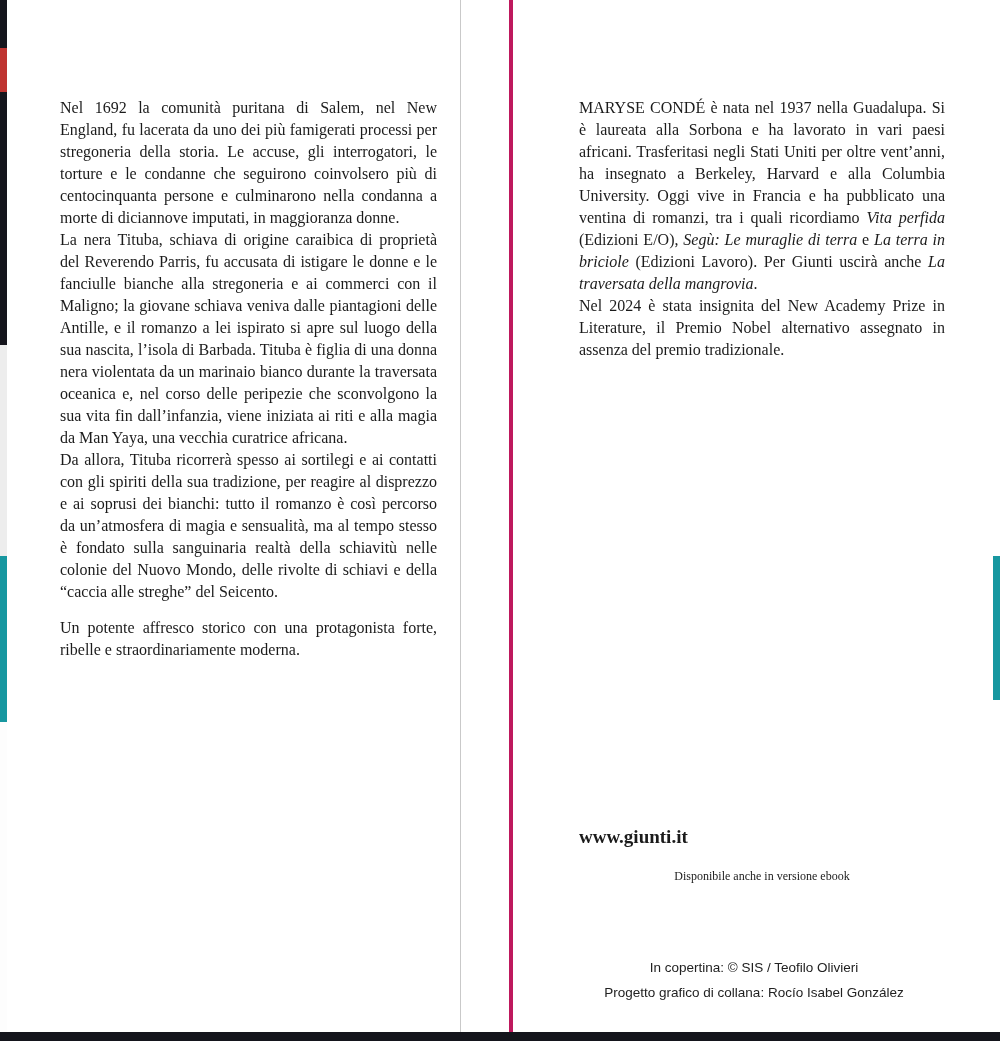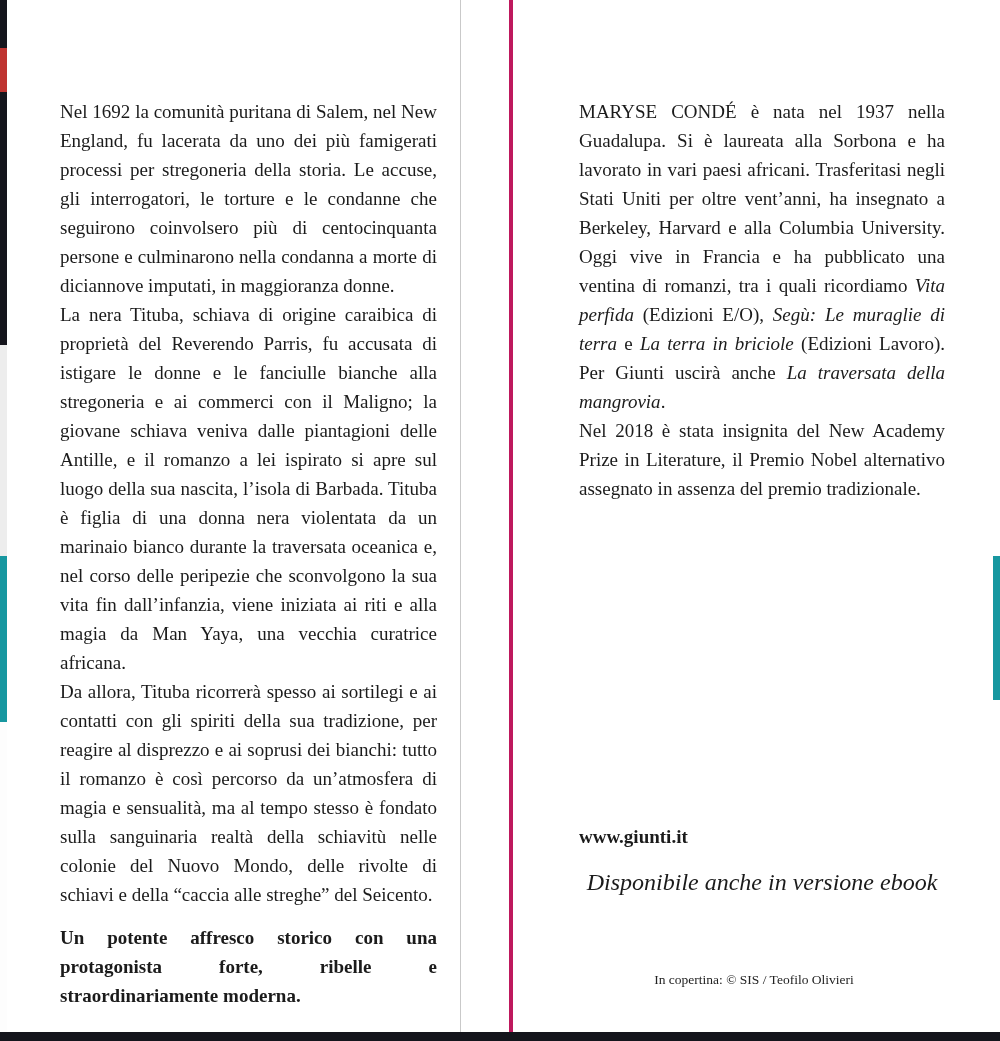--- a/index.html
+++ b/index.html
@@ -46,66 +46,67 @@
 
   .panel {
     position: absolute; top: 0; height: 1032px; background: #ffffff;
   }
   .panel-left  { left: 7px;   width: 454px; border-right: 1px solid #c9c9c9; }
   .panel-right { left: 509px; width: 482px; border-left: 4px solid #be185d; }
 
   .flap-text {
     position: absolute;
     text-align: justify;
-    font-size: 19px;
-    line-height: 29px;
+    font-size: 16px;
+    line-height: 22px;
     hyphens: auto;
   }
   .left-text  { left: 53px; top: 97px; width: 377px; }
   .right-text { left: 66px; top: 97px; width: 366px; }
   .flap-text p { margin: 0; }
-  .bold-para { font-weight: bold; margin-top: 14px !important; }
+  .bold-para { font-weight: normal; margin-top: 14px !important; }
 
   .website {
     position: absolute; left: 66px; top: 826px; width: 366px;
     font-weight: bold; font-size: 19px;
   }
   .ebook-note {
     position: absolute; left: 66px; top: 869px; width: 366px;
-    text-align: center; font-size: 24px; font-style: italic;
+    text-align: center; font-size: 12px;
   }
   .credits {
     position: absolute; left: 31px; top: 955px; width: 420px;
     text-align: center;
     font-family: "Liberation Sans", sans-serif;
     font-size: 13.5px;
     line-height: 25px;
     color: #222222;
   }
-  .credits div { margin: 12px; font-family: Liberation Serif, serif; }
+  .credits div { margin: 0; }
 </style>
 </head>
 <body>
 
 <div class="edge-strip-left"></div>
 <div class="edge-strip-right"></div>
 <div class="bottom-bar"></div>
 
 <div class="panel panel-left">
   <div class="flap-text left-text">
     <p>Nel 1692 la comunità puritana di Salem, nel New England, fu lacerata da uno dei più famigerati processi per stregoneria della storia. Le accuse, gli interrogatori, le torture e le condanne che seguirono coinvolsero più di centocinquanta persone e culminarono nella condanna a morte di diciannove imputati, in maggioranza donne.</p>
     <p>La nera Tituba, schiava di origine caraibica di proprietà del Reverendo Parris, fu accusata di istigare le donne e le fanciulle bianche alla stregoneria e ai commerci con il Maligno; la giovane schiava veniva dalle piantagioni delle Antille, e il romanzo a lei ispirato si apre sul luogo della sua nascita, l’isola di Barbada. Tituba è figlia di una donna nera violentata da un marinaio bianco durante la traversata oceanica e, nel corso delle peripezie che sconvolgono la sua vita fin dall’infanzia, viene iniziata ai riti e alla magia da Man Yaya, una vecchia curatrice africana.</p>
     <p>Da allora, Tituba ricorrerà spesso ai sortilegi e ai contatti con gli spiriti della sua tradizione, per reagire al disprezzo e ai soprusi dei bianchi: tutto il romanzo è così percorso da un’atmosfera di magia e sensualità, ma al tempo stesso è fondato sulla sanguinaria realtà della schiavitù nelle colonie del Nuovo Mondo, delle rivolte di schiavi e della “caccia alle streghe” del Seicento.</p>
     <p class="bold-para">Un potente affresco storico con una protagonista forte, ribelle e straordinariamente moderna.</p>
   </div>
 </div>
 
 <div class="panel panel-right">
   <div class="flap-text right-text">
     <p><span>MARYSE CONDÉ è nata nel 1937 nella Guadalupa. Si è laureata alla Sorbona e ha lavorato in vari paesi africani. Trasferitasi negli Stati Uniti per oltre vent’anni, ha insegnato a Berkeley, Harvard e alla Columbia University. Oggi vive in Francia e ha pubblicato una ventina di romanzi, tra i quali ricordiamo </span><span style="font-style: italic;">Vita perfida</span><span> (Edizioni E/O), </span><span style="font-style: italic;">Segù: Le muraglie di terra</span><span> e </span><span style="font-style: italic;">La terra in briciole</span><span> (Edizioni Lavoro). Per Giunti uscirà anche </span><span style="font-style: italic;">La traversata della mangrovia</span><span>.</span></p>
-    <p>Nel 2018 è stata insignita del New Academy Prize in Literature, il Premio Nobel alternativo assegnato in assenza del premio tradizionale.</p>
+    <p>Nel 2024 è stata insignita del New Academy Prize in Literature, il Premio Nobel alternativo assegnato in assenza del premio tradizionale.</p>
   </div>
   <div class="website">www.giunti.it</div>
   <div class="ebook-note">Disponibile anche in versione ebook</div>
   <div class="credits">
     <div>In copertina: © SIS / Teofilo Olivieri</div>
+    <div>Progetto grafico di collana: Rocío Isabel González</div>
   </div>
 </div>
 
 </body></html>

